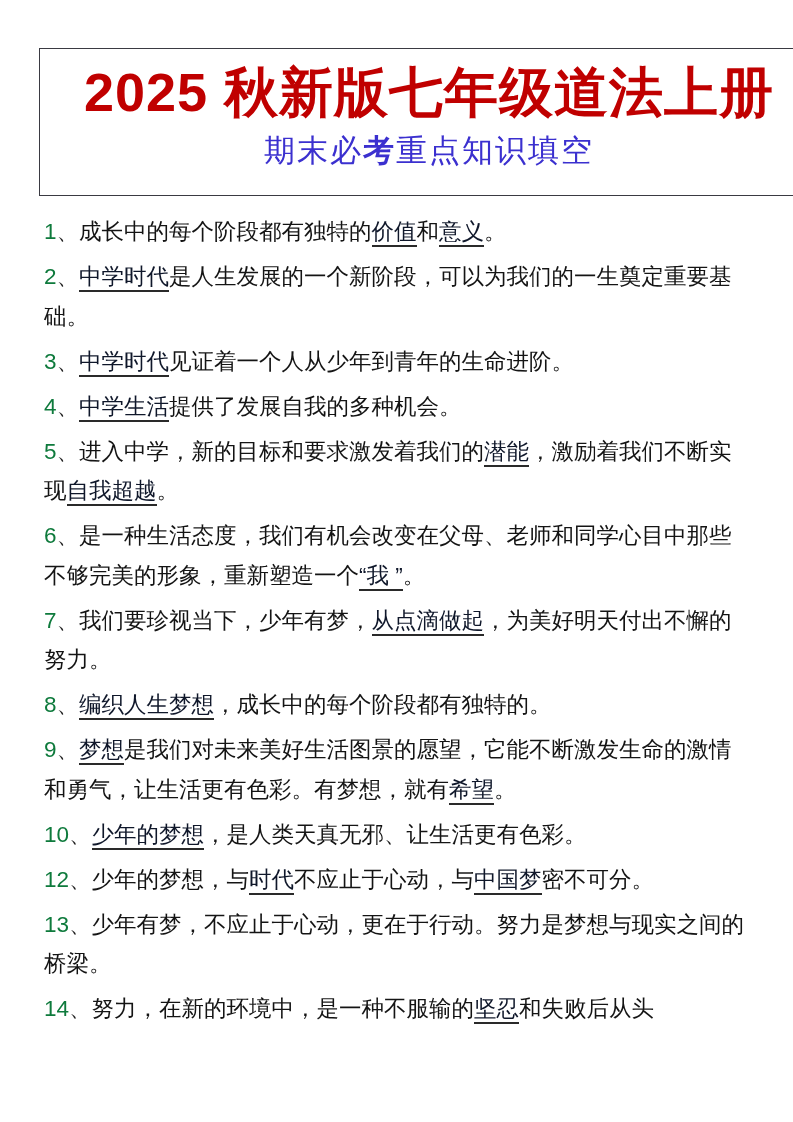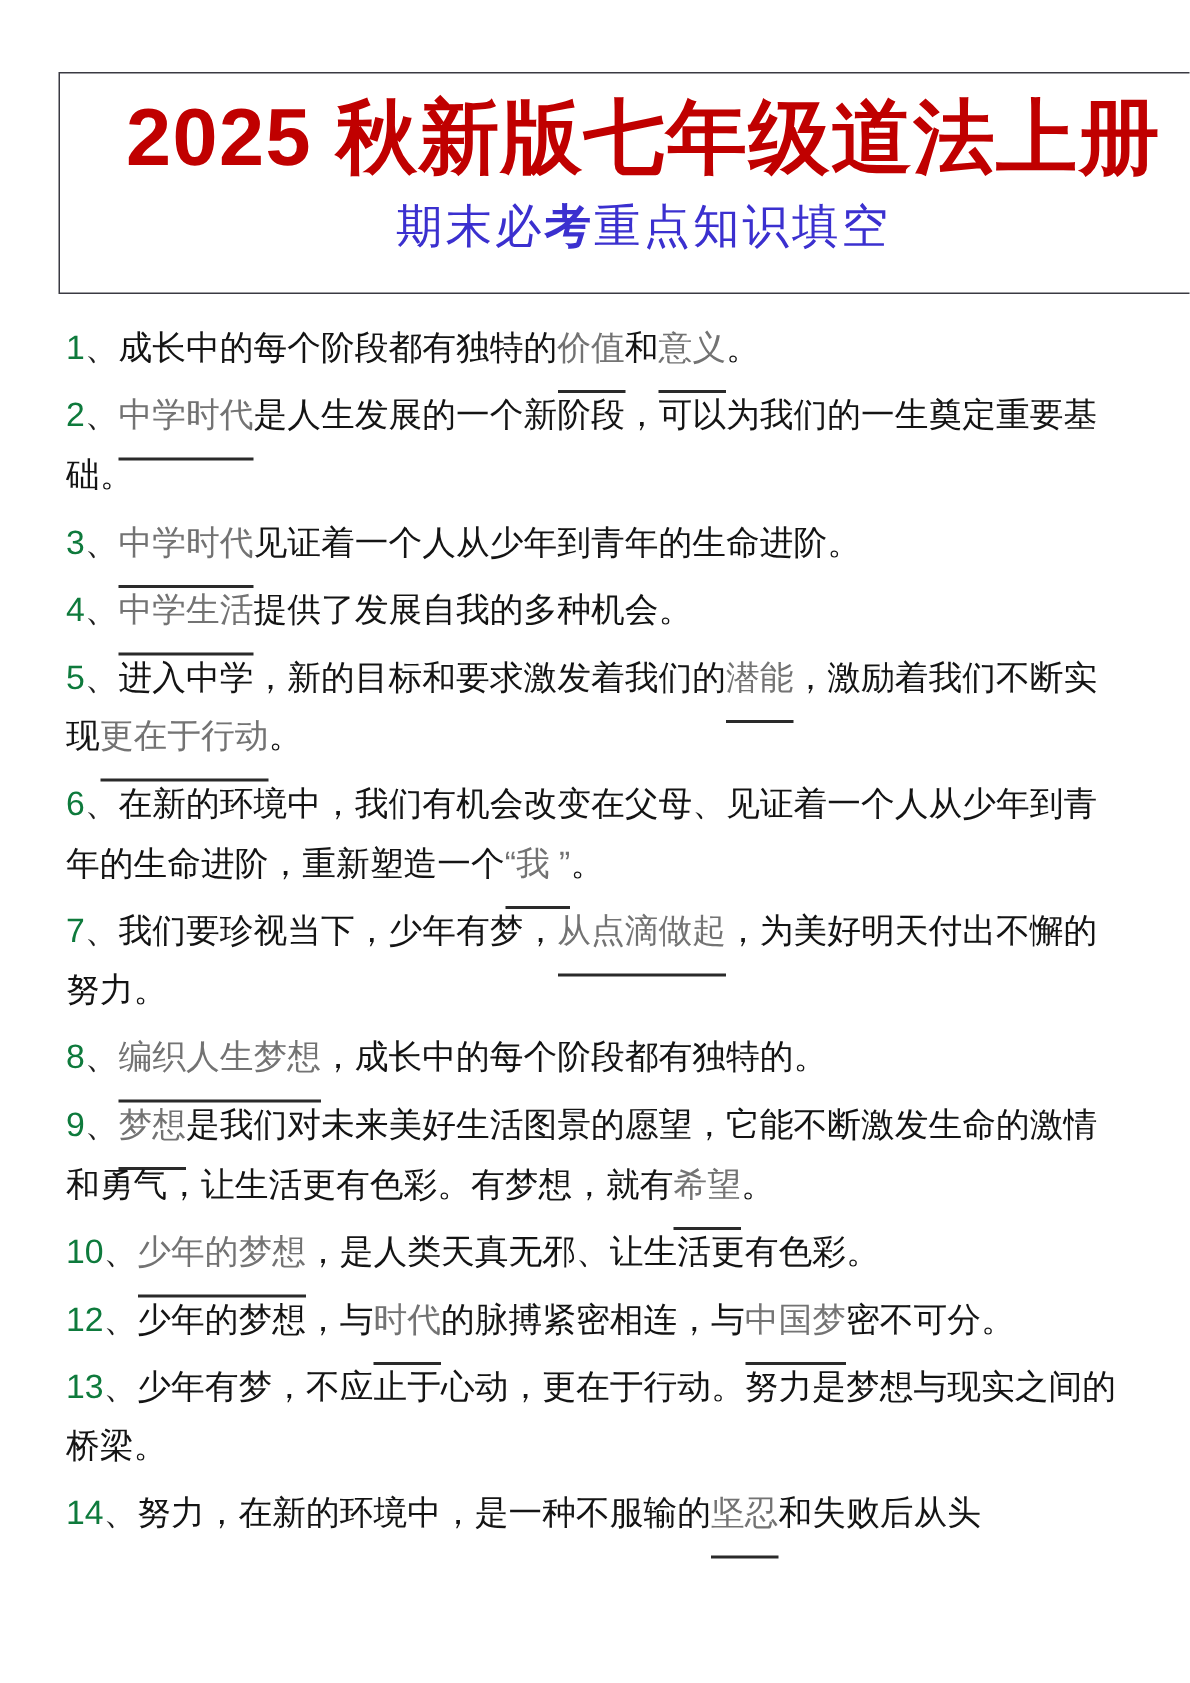--- a/index.html
+++ b/index.html
@@ -73,40 +73,40 @@
     word-break: break-all;
     font-family: "Liberation Sans", "DejaVu Sans", sans-serif;
   }
   .num {
     color: #0E7A3C;
   }
   .sep {
     color: #1d1d1d;
   }
   .kw {
-    color: #737373;
+    color: #0f172a;
     border-bottom: 2px solid #2a2a2a;
-    padding-bottom: 16px;
+    padding-bottom: 1px;
   }
 </style>
 </head>
 <body>
 
 <div class="title-box">
   <div class="main-title">2025 秋新版七年级道法上册</div>
   <div class="sub-title"><span>期末必</span><span class="em">考</span><span>重点知识填空</span></div>
 </div>
 
 <div class="content">
     <p class="item"><span class="num">1</span><span class="sep">、</span><span>成长中的每个阶段都有独特的</span><span class="kw">价值</span><span>和</span><span class="kw">意义</span><span>。</span></p>
     <p class="item"><span class="num">2</span><span class="sep">、</span><span class="kw">中学时代</span><span>是人生发展的一个新阶段，可以为我们的一生奠定重要基础。</span></p>
     <p class="item"><span class="num">3</span><span class="sep">、</span><span class="kw">中学时代</span><span>见证着一个人从少年到青年的生命进阶。</span></p>
     <p class="item"><span class="num">4</span><span class="sep">、</span><span class="kw">中学生活</span><span>提供了发展自我的多种机会。</span></p>
-    <p class="item"><span class="num">5</span><span class="sep">、</span><span>进入中学，新的目标和要求激发着我们的</span><span class="kw">潜能</span><span>，激励着我们不断实现</span><span class="kw">更在于行动</span><span>。</span></p>
-    <p class="item"><span class="num">6</span><span class="sep">、</span><span>在新的环境中，我们有机会改变在父母、见证着一个人从少年到青年的生命进阶，重新塑造一个</span><span class="kw">“我 ”</span><span>。</span></p>
+    <p class="item"><span class="num">5</span><span class="sep">、</span><span>进入中学，新的目标和要求激发着我们的</span><span class="kw">潜能</span><span>，激励着我们不断实现</span><span class="kw">自我超越</span><span>。</span></p>
+    <p class="item"><span class="num">6</span><span class="sep">、</span><span>是一种生活态度，我们有机会改变在父母、老师和同学心目中那些不够完美的形象，重新塑造一个</span><span class="kw">“我 ”</span><span>。</span></p>
     <p class="item"><span class="num">7</span><span class="sep">、</span><span>我们要珍视当下，少年有梦，</span><span class="kw">从点滴做起</span><span>，为美好明天付出不懈的努力。</span></p>
     <p class="item"><span class="num">8</span><span class="sep">、</span><span class="kw">编织人生梦想</span><span>，成长中的每个阶段都有独特的。</span></p>
     <p class="item"><span class="num">9</span><span class="sep">、</span><span class="kw">梦想</span><span>是我们对未来美好生活图景的愿望，它能不断激发生命的激情和勇气，让生活更有色彩。有梦想，就有</span><span class="kw">希望</span><span>。</span></p>
     <p class="item"><span class="num">10</span><span class="sep">、</span><span class="kw">少年的梦想</span><span>，是人类天真无邪、让生活更有色彩。</span></p>
-    <p class="item"><span class="num">12</span><span class="sep">、</span><span>少年的梦想，与</span><span class="kw">时代</span><span>的脉搏紧密相连，与</span><span class="kw">中国梦</span><span>密不可分。</span></p>
+    <p class="item"><span class="num">12</span><span class="sep">、</span><span>少年的梦想，与</span><span class="kw">时代</span><span>不应止于心动，与</span><span class="kw">中国梦</span><span>密不可分。</span></p>
     <p class="item"><span class="num">13</span><span class="sep">、</span><span>少年有梦，不应止于心动，更在于行动。努力是梦想与现实之间的桥梁。</span></p>
     <p class="item"><span class="num">14</span><span class="sep">、</span><span>努力，在新的环境中，是一种不服输的</span><span class="kw">坚忍</span><span>和失败后从头</span></p>
   </div>
 
 </body></html>

